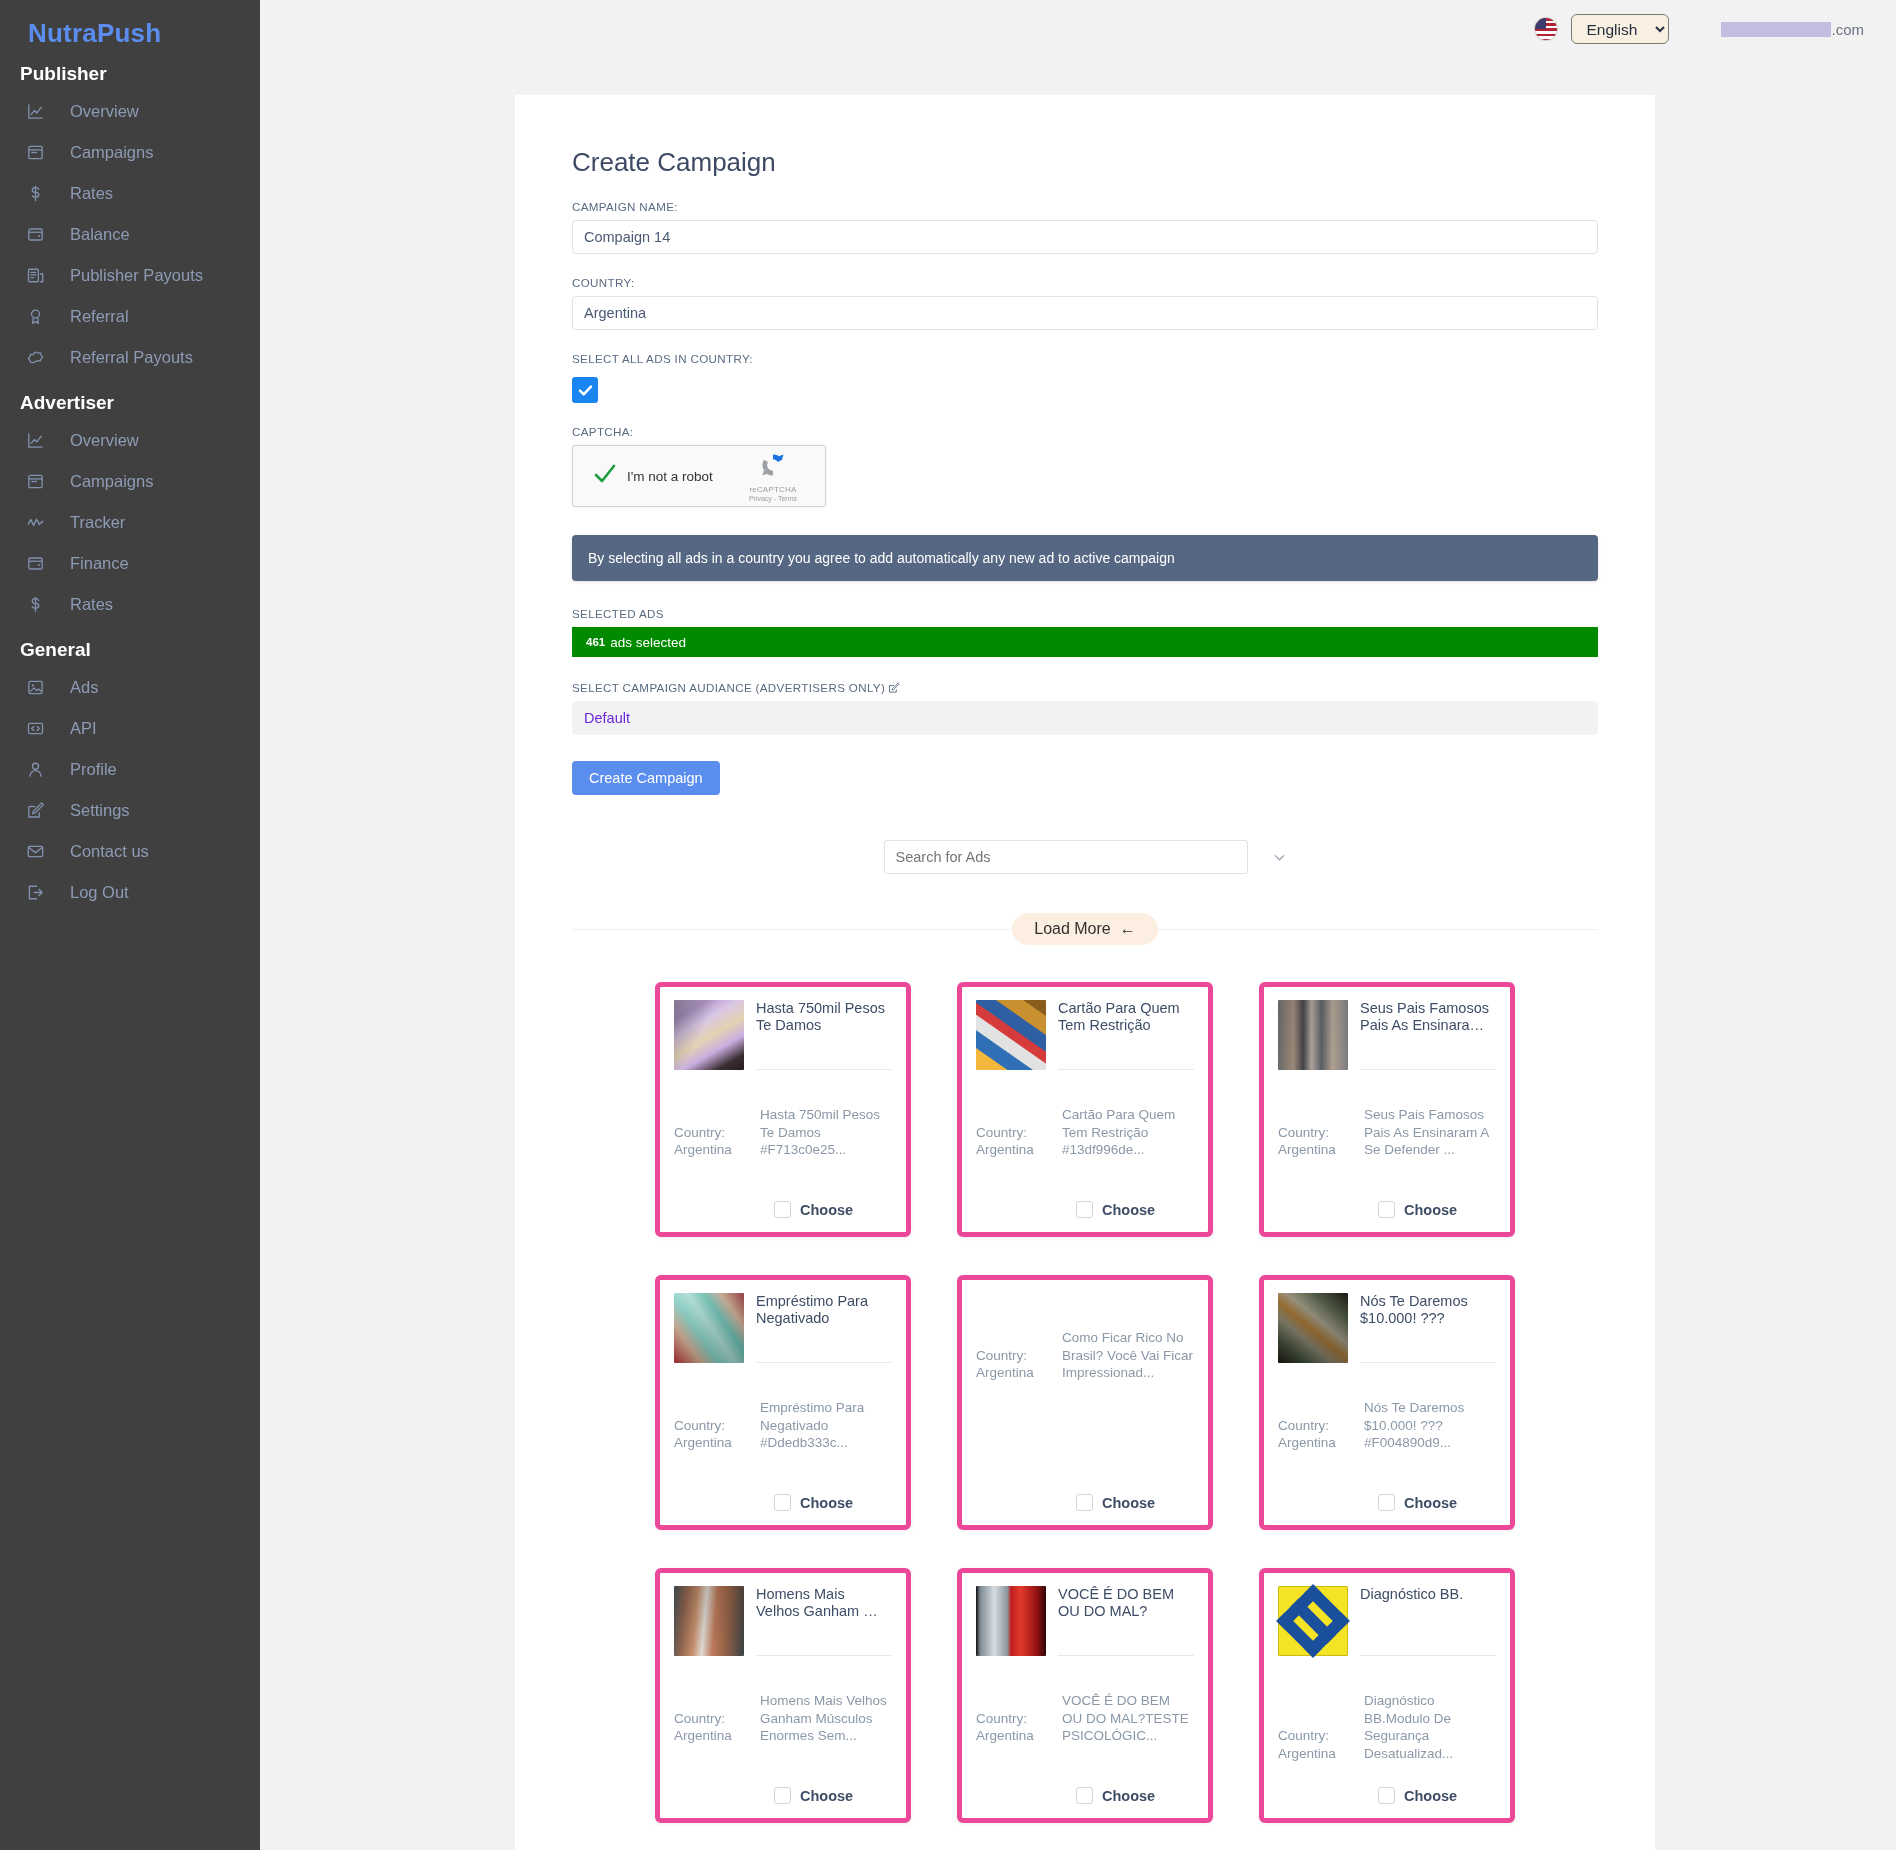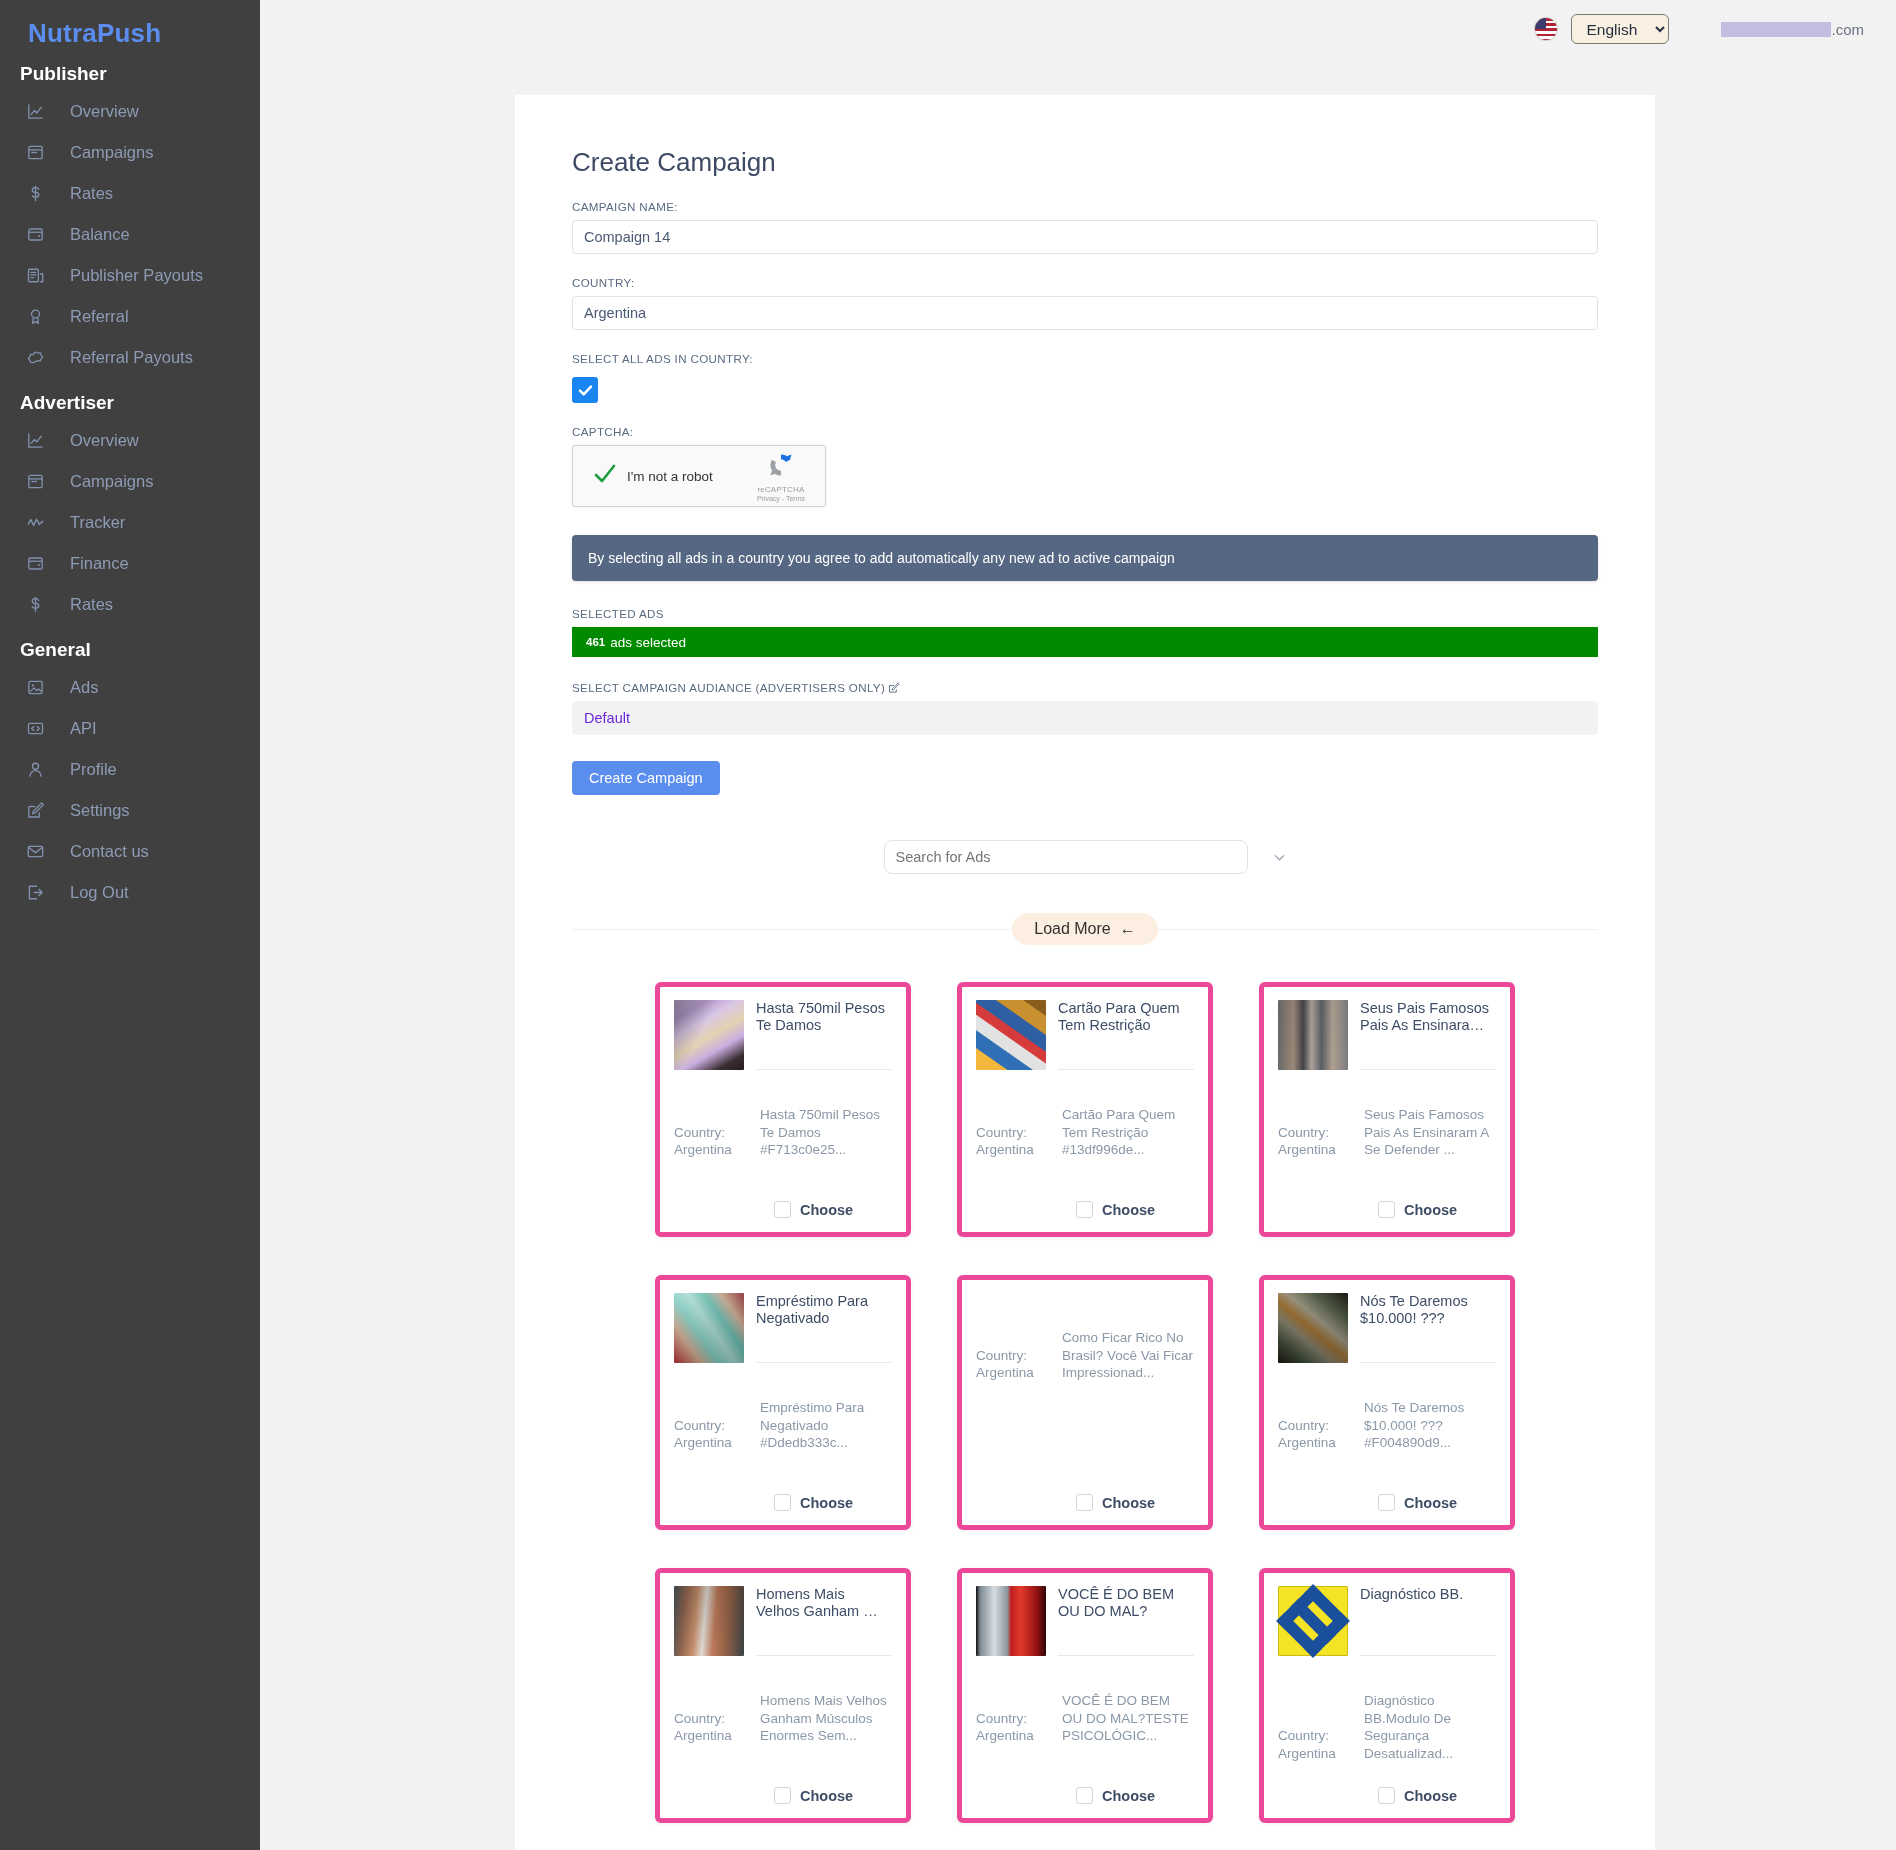--- a/index.html
+++ b/index.html
@@ -159,21 +159,21 @@
     border-radius:3px;
     display:flex; align-items:center;
     box-shadow:0 0 3px rgba(0,0,0,.08);
   }
   #recaptcha .check { margin-left:20px; width:26px; }
   #recaptcha .rc-text {
     font-size:13.5px; color:#353535; margin-left:8px;
     font-family:"Liberation Sans", sans-serif;
   }
   #recaptcha .rc-logo-wrap {
-    margin-left:auto; margin-right:20px;
+    margin-left:auto; margin-right:28px;
     text-align:center;
   }
   #recaptcha .rc-name { font-size:8px; color:#9b9b9b; letter-spacing:.2px; margin-top:2px;}
   #recaptcha .rc-terms { font-size:7px; color:#9b9b9b; margin-top:1px;}
 
   
   #info-banner {
     width:1026px; min-height:46px;
     background:#556782;
     border-radius:4px;
@@ -209,21 +209,21 @@
   }
 
   
   #search-row {
     display:flex; align-items:center; justify-content:center;
     margin-top:45px;
   }
   #search-input {
     width:364px; height:34px;
     border:1px solid #e1e1e6;
-    border-radius:8px;
+    border-radius:3px;
     font-family:"Liberation Sans", sans-serif;
     font-size:14.5px;
     padding:0 11px;
     color:#4a5a72;
     outline:none;
   }
   #search-caret {
     margin-left:24px;
     color:#98a2b3;
     cursor:pointer;

